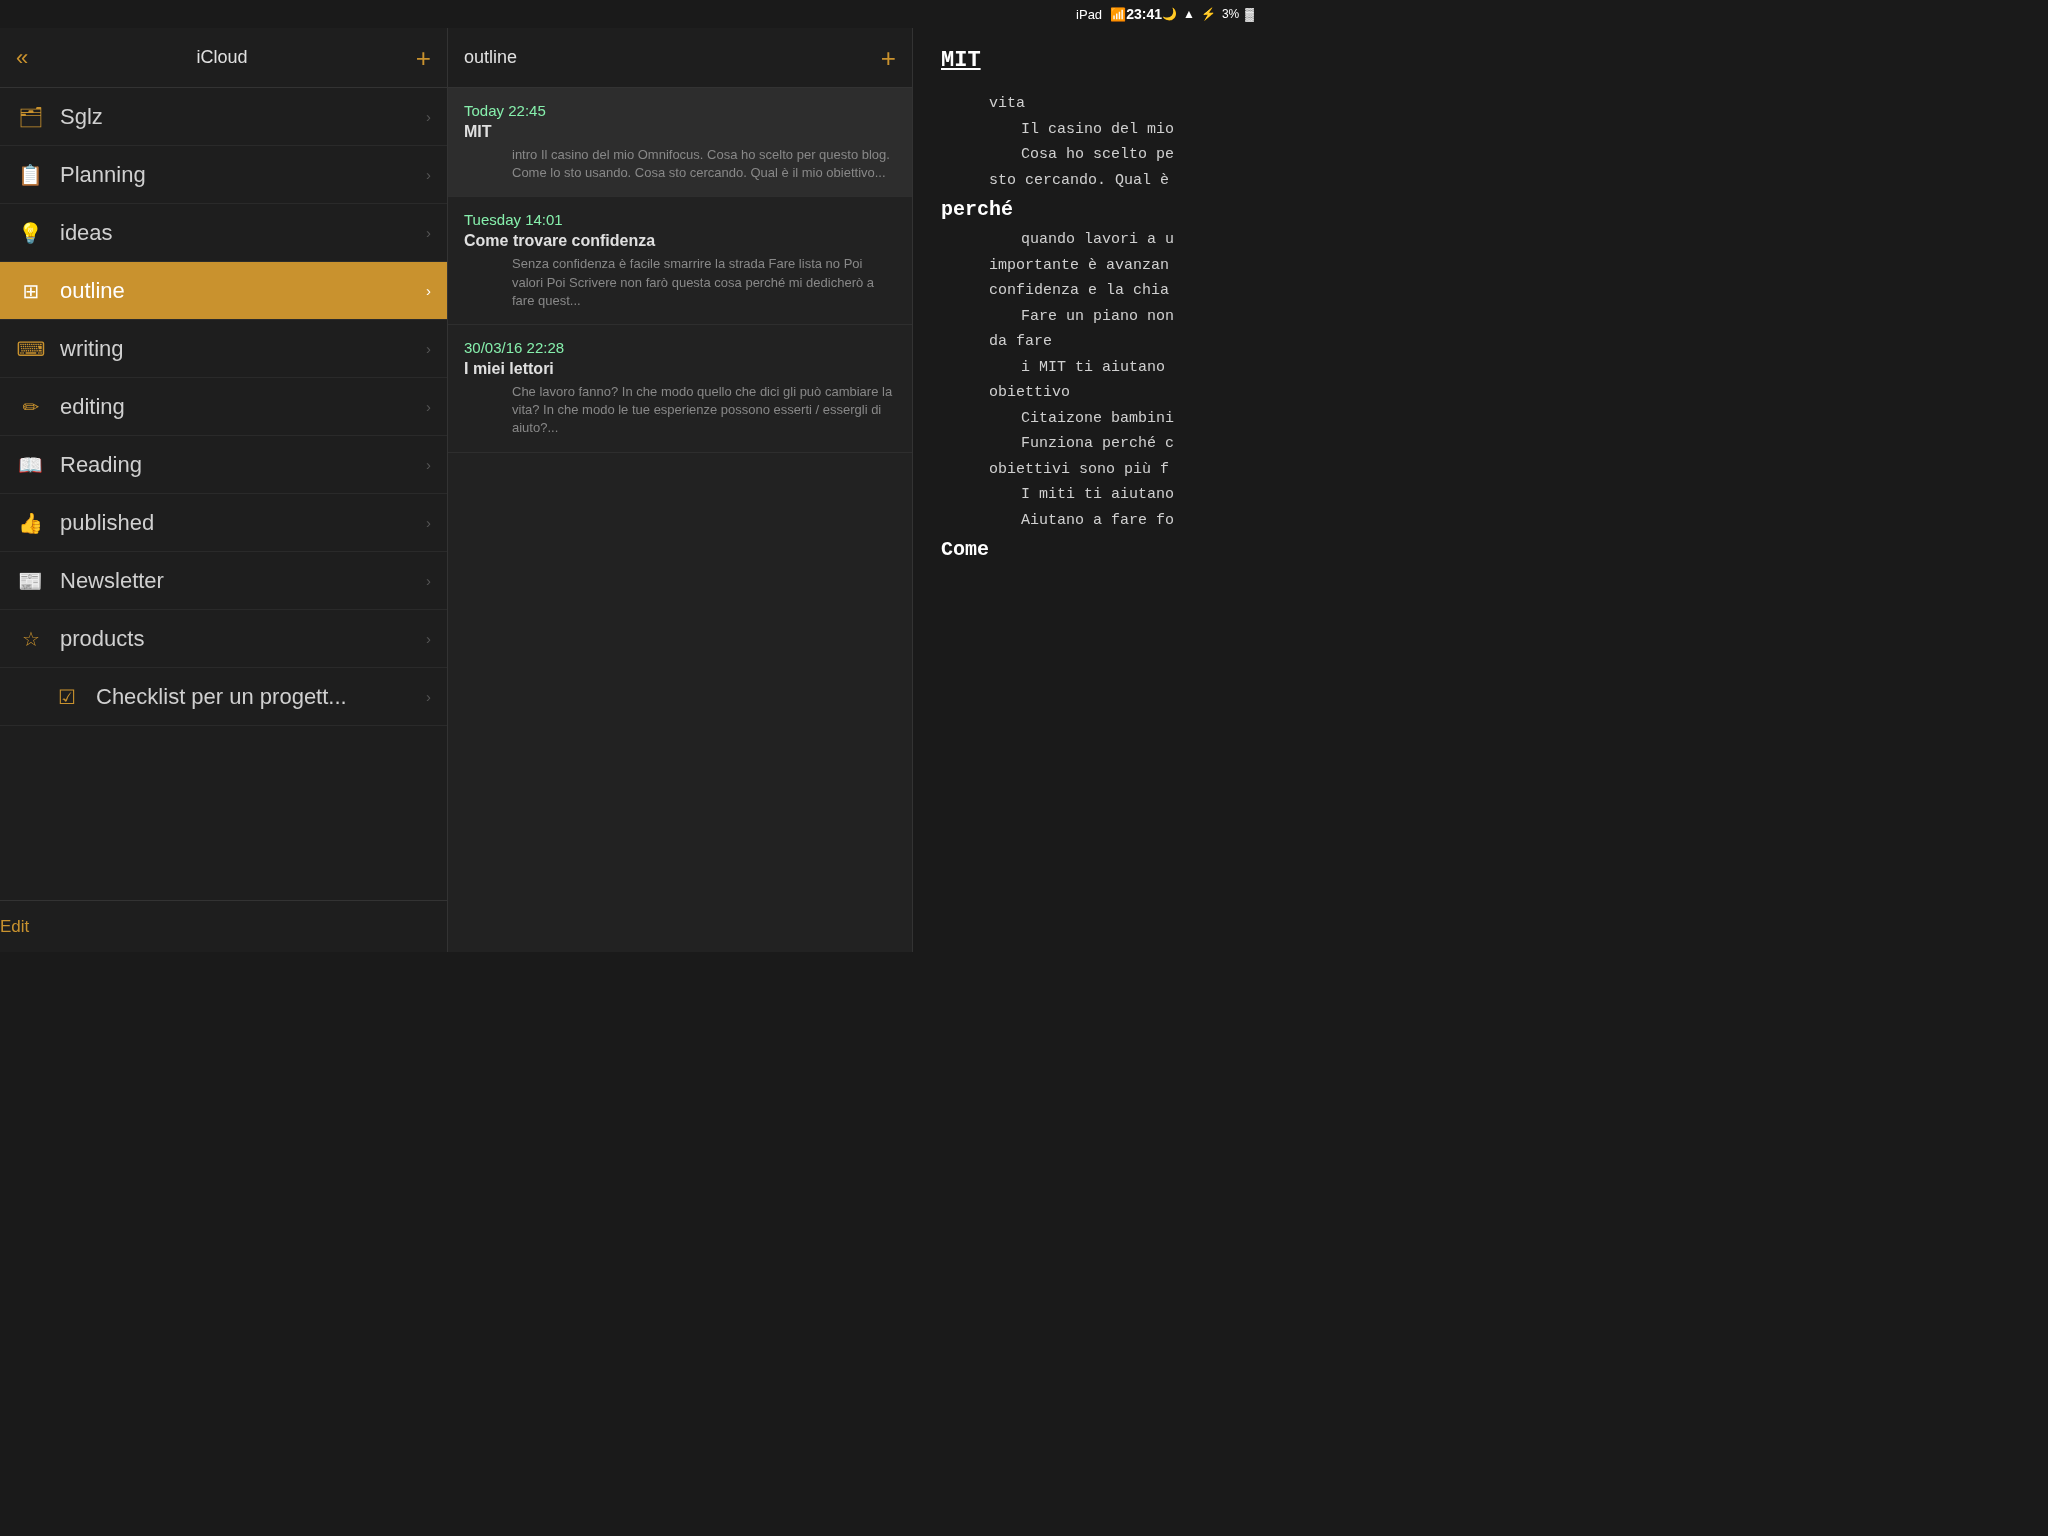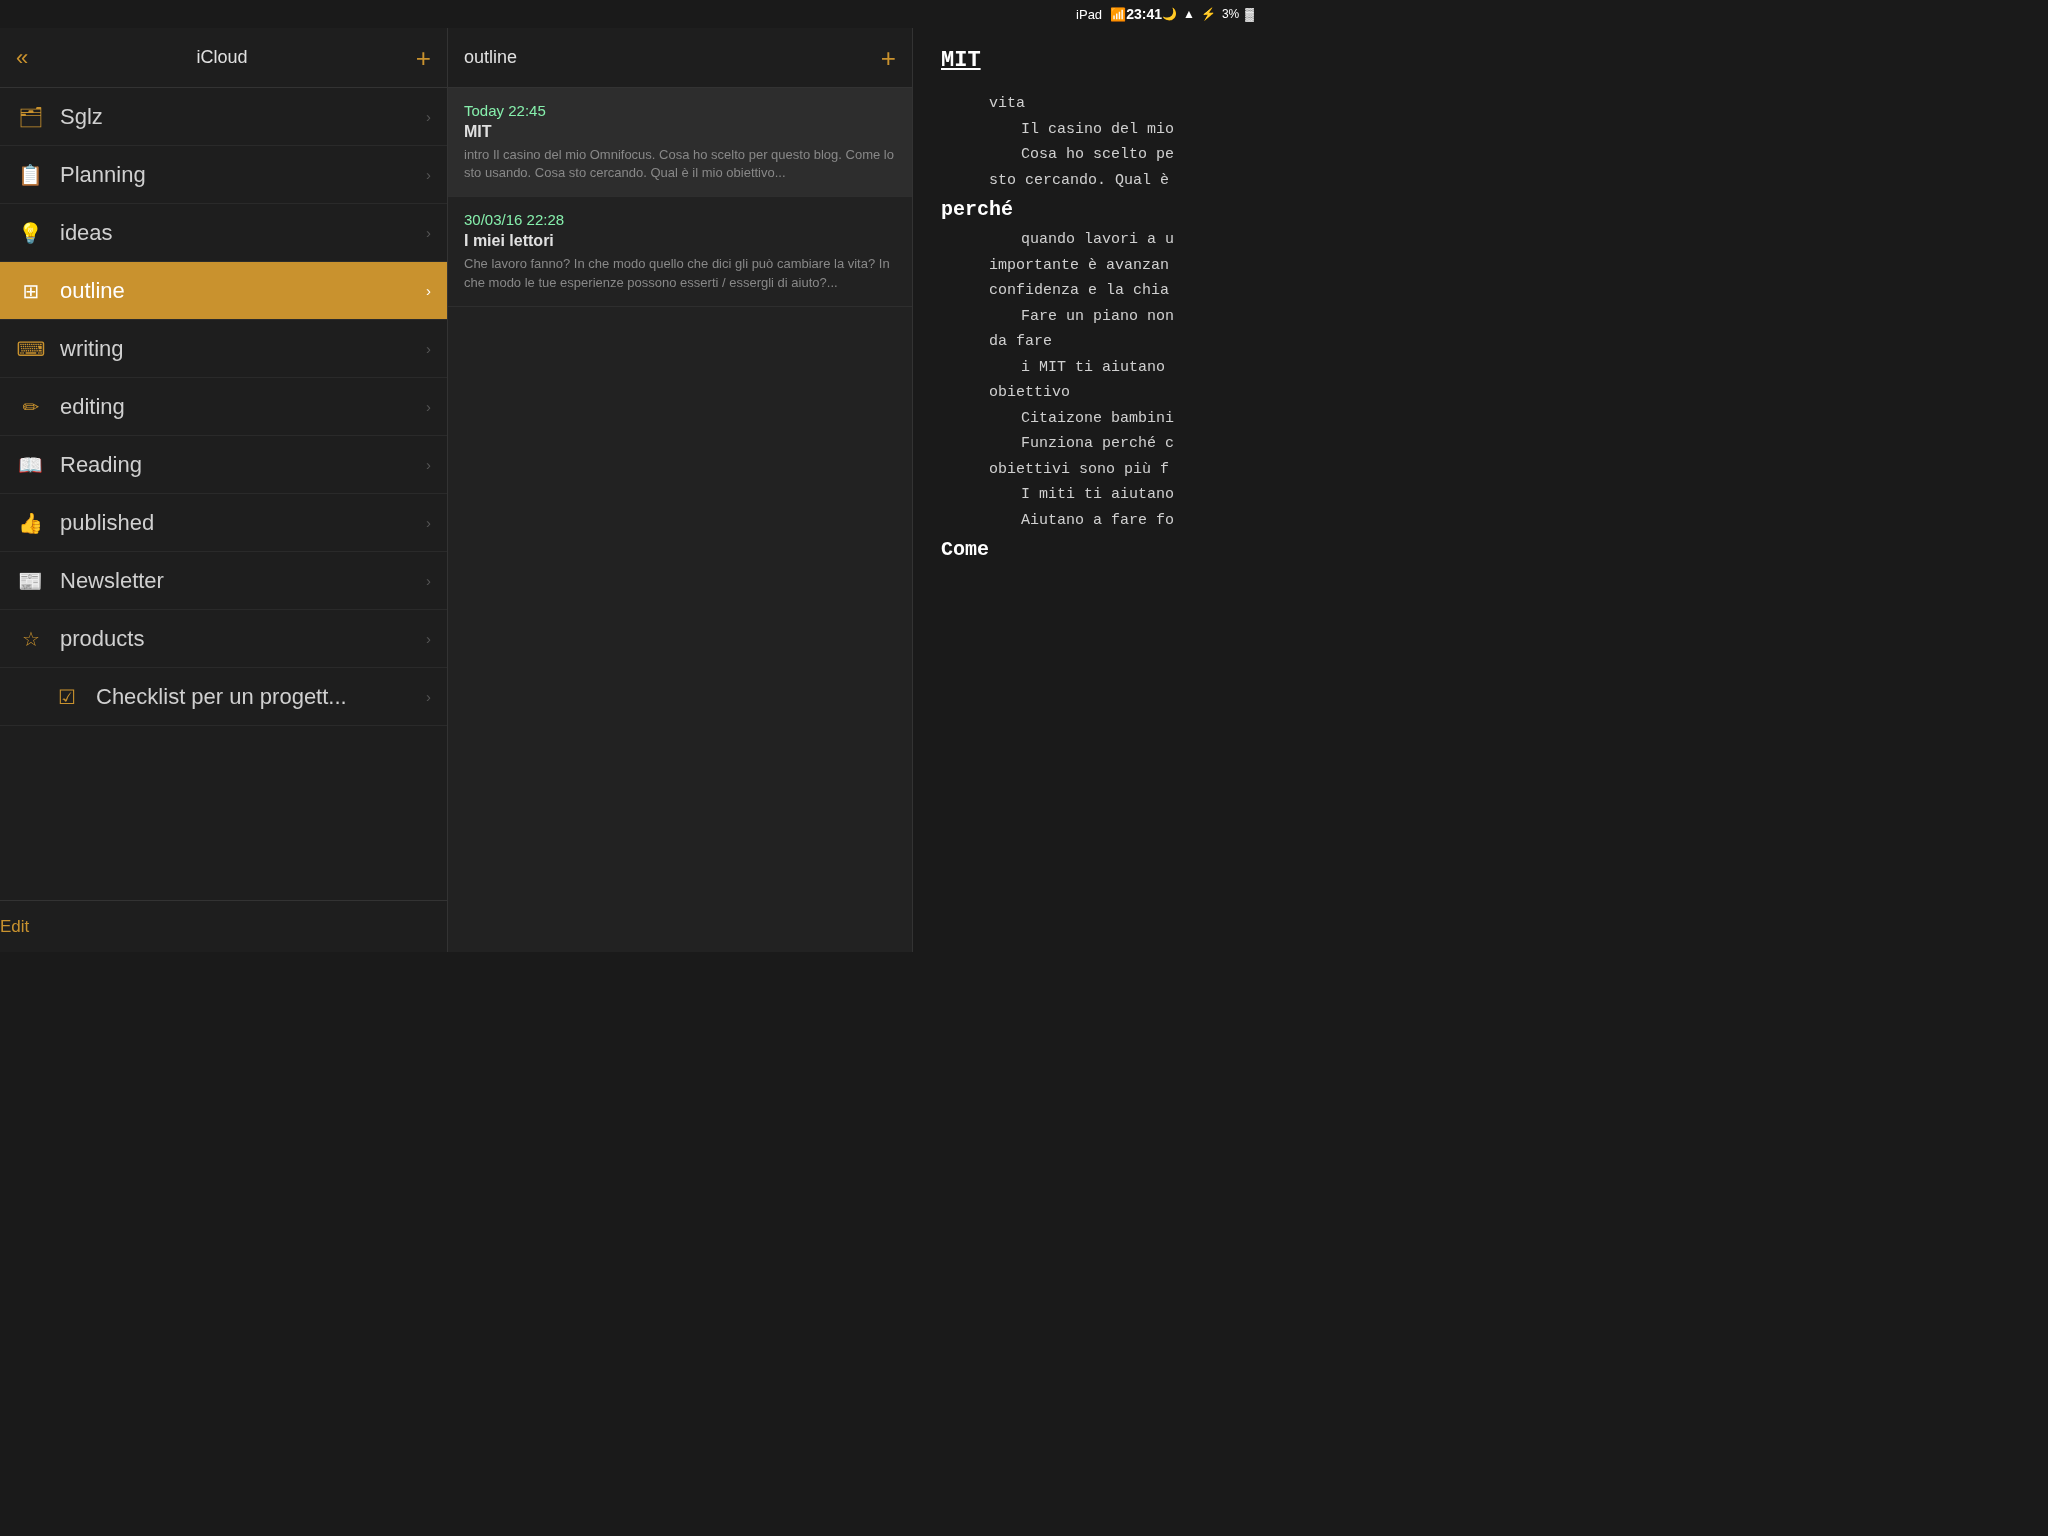--- a/index.html
+++ b/index.html
@@ -178,20 +178,21 @@
       margin-bottom: 5px;
     }
     .list-item-preview {
       font-size: 13px;
       color: #888;
       line-height: 1.4;
       display: -webkit-box;
       -webkit-line-clamp: 3;
       -webkit-box-orient: vertical;
       overflow: hidden;
+      margin-left: 48px;
     }
 
     
     .content-panel {
       flex: 1;
       background: #1a1a1a;
       overflow-y: auto;
       padding: 20px 28px;
       font-family: 'Courier New', Courier, monospace;
     }
@@ -333,20 +334,25 @@
     </div>
 
     <div class="list-items">
 
       <div class="list-item selected">
         <div class="list-item-date">Today 22:45</div>
         <div class="list-item-title">MIT</div>
         <div class="list-item-preview">intro Il casino del mio Omnifocus. Cosa ho scelto per questo blog. Come lo sto usando. Cosa sto cercando. Qual è il mio obiettivo...</div>
       </div>
 
+      <div class="list-item">
+        <div class="list-item-date">Tuesday 14:01</div>
+        <div class="list-item-title">Come trovare confidenza</div>
+        <div class="list-item-preview">Senza confidenza è facile smarrire la strada Fare lista no Poi valori Poi Scrivere non farò questa cosa perché mi dedicherò a fare quest...</div>
+      </div>
 
       <div class="list-item">
         <div class="list-item-date">30/03/16 22:28</div>
         <div class="list-item-title">I miei lettori</div>
         <div class="list-item-preview">Che lavoro fanno? In che modo quello che dici gli può cambiare la vita? In che modo le tue esperienze possono esserti / essergli di aiuto?...</div>
       </div>
 
     </div>
   </div>
 

